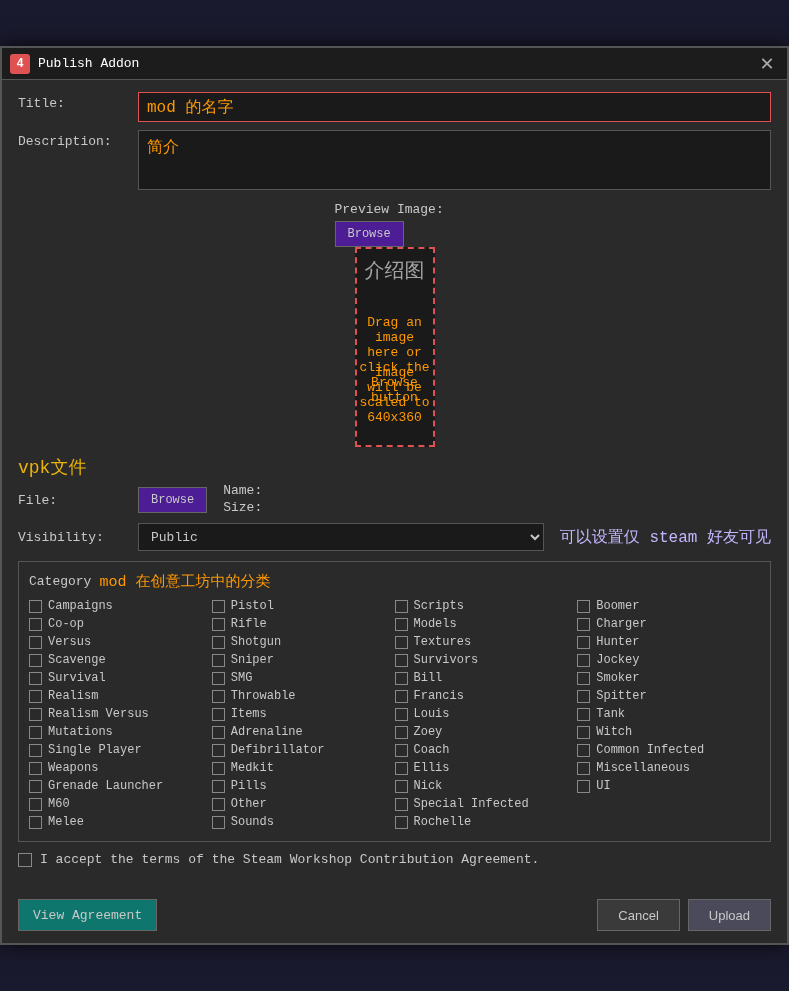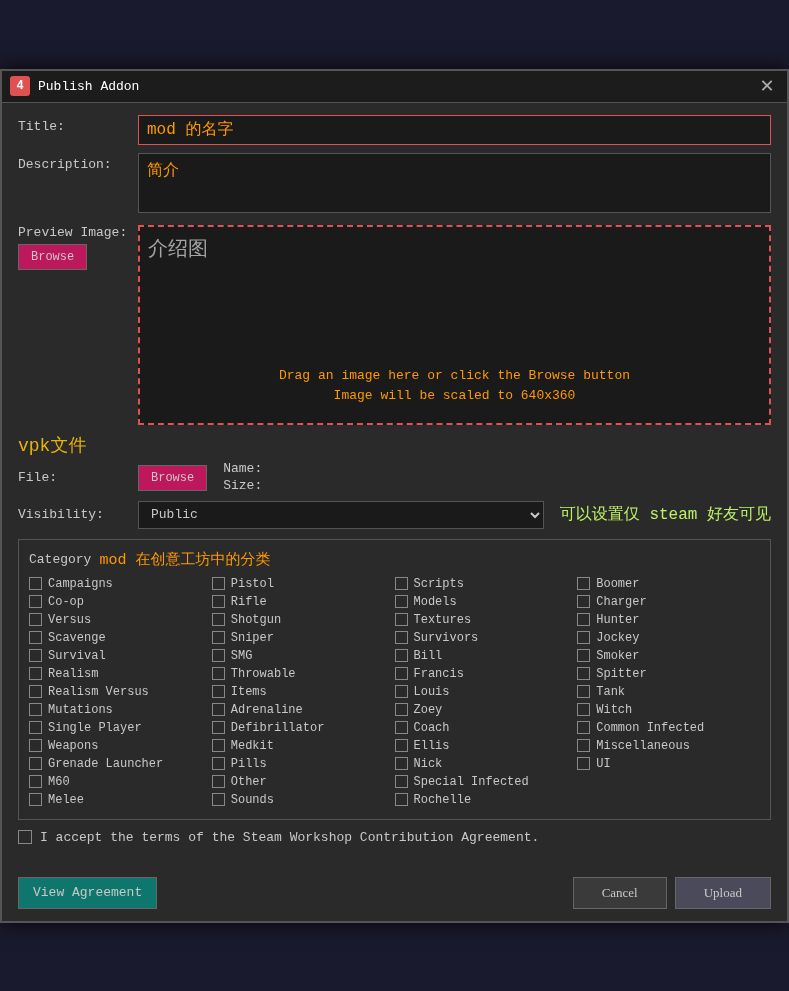--- a/index.html
+++ b/index.html
@@ -96,34 +96,35 @@
       color: #ff9900;
       font-size: 16px;
       font-family: 'Courier New', Courier, monospace;
       padding: 6px 8px;
       outline: none;
       resize: none;
       height: 60px;
     }
     .preview-section {
       display: flex;
-      align-items: flex-start;
+      align-items: center;
       margin-bottom: 8px;
+      flex-direction: column;
     }
     .preview-label-col {
       width: 120px;
       flex-shrink: 0;
     }
     .preview-label {
       color: #c8c8c8;
       font-size: 13px;
       margin-bottom: 4px;
     }
     .browse-btn {
-      background: #be185d;
+      background: #4c1d95;
       border: 1px solid #666;
       color: #c8c8c8;
       font-family: 'Courier New', Courier, monospace;
       font-size: 12px;
       padding: 4px 12px;
       cursor: pointer;
       height: 26px;
     }
     .preview-box {
       flex: 1;
@@ -214,21 +215,21 @@
       background: #1a1a1a;
       border: 1px solid #555;
       color: #c8c8c8;
       font-family: 'Courier New', Courier, monospace;
       font-size: 13px;
       padding: 4px 8px;
       outline: none;
       height: 28px;
     }
     .vis-hint {
-      color: #bef264;
+      color: #c4b5fd;
       font-size: 16px;
       font-family: 'Courier New', Courier, monospace;
       margin-left: 16px;
       white-space: nowrap;
     }
     .category-box {
       border: 1px solid #555;
       padding: 10px;
       margin-bottom: 10px;
     }
@@ -310,23 +311,23 @@
       font-size: 13px;
       padding: 6px 14px;
       cursor: pointer;
       height: 32px;
     }
     .right-btns {
       display: flex;
       gap: 8px;
     }
     .cancel-btn, .upload-btn {
-      font-family: Liberation Serif, serif;
-      font-size: 13px;
-      padding: 6px 28px;
+      font-family: Liberation Sans, sans-serif;
+      font-size: 13px;
+      padding: 6px 20px;
       cursor: pointer;
       height: 32px;
       border: 1px solid #666;
     }
     .cancel-btn {
       background: #3a3a3a;
       color: #c8c8c8;
     }
     .upload-btn {
       background: #4a4a5a;

